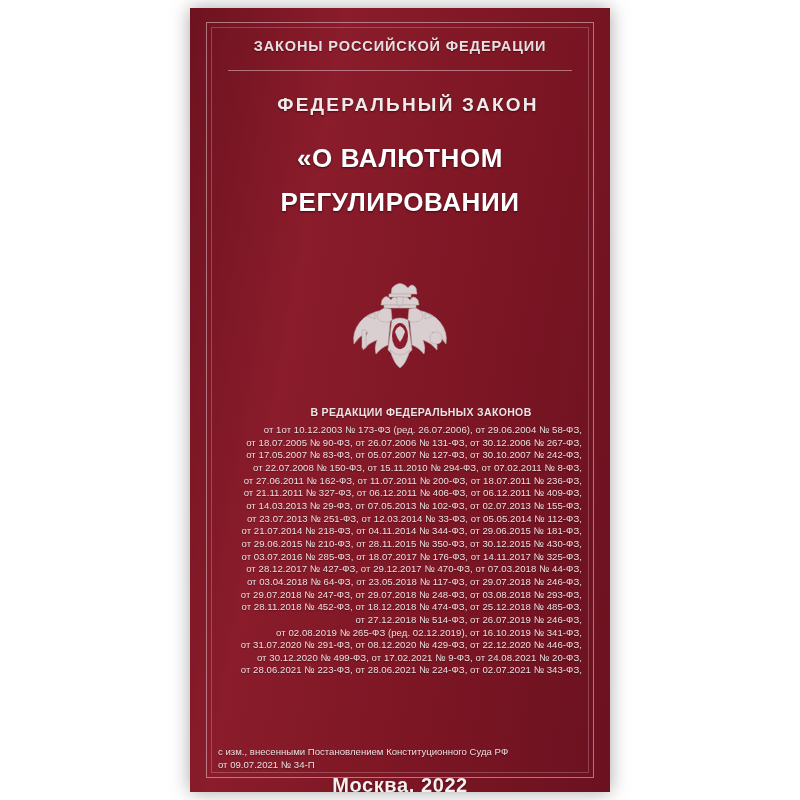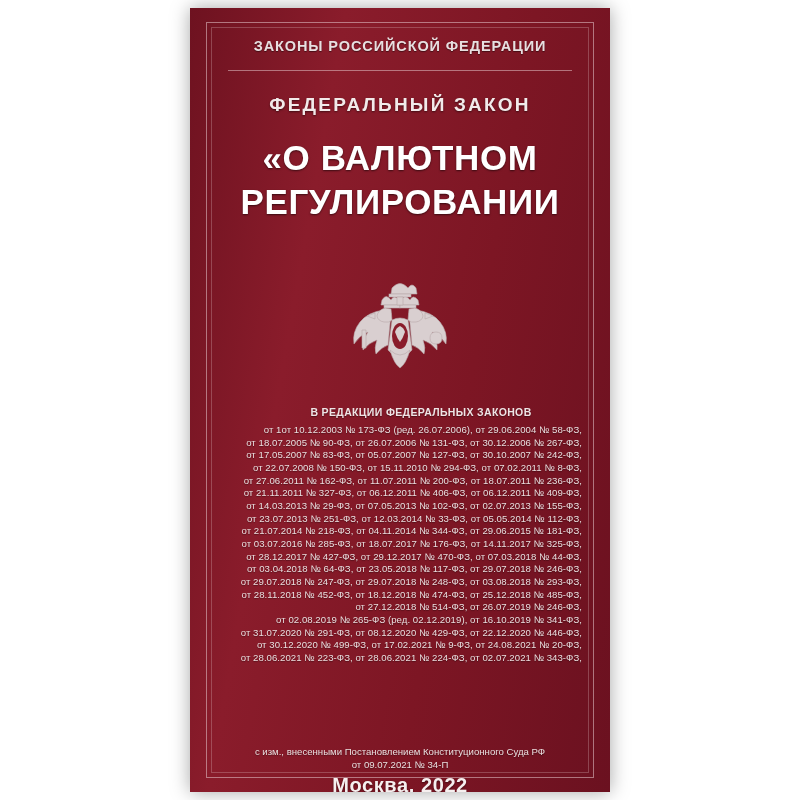--- a/index.html
+++ b/index.html
@@ -72,31 +72,32 @@
     position: absolute;
     top: 86px;
     left: 0;
     width: 420px;
     text-align: center;
     color: #f2eaea;
     font-size: 19px;
     font-weight: bold;
     letter-spacing: 2.2px;
     text-shadow: 0 1px 2px rgba(0,0,0,0.5);
+    padding-left: 8px;
   }
   .title-block {
     position: absolute;
     top: 128px;
     left: 26px;
     width: 368px;
     text-align: center;
   }
   .title-line {
     color: #ffffff;
-    font-size: 35px;
+    font-size: 26px;
     font-weight: bold;
     letter-spacing: 0.6px;
     line-height: 44px;
     white-space: nowrap;
     text-shadow: 0 1px 2px rgba(0,0,0,0.55);
   }
   
   .emblem {
     position: absolute;
     top: 272px;
@@ -130,21 +131,20 @@
     line-height: 12.65px;
     letter-spacing: 0.05px;
     text-shadow: 0 1px 1px rgba(0,0,0,0.35);
   }
   .editions div { white-space: nowrap; }
   .amend {
     position: absolute;
     top: 738px;
     left: 28px;
     width: 364px;
-    text-align: center;
     color: #eadedf;
     font-size: 9.6px;
     line-height: 12.6px;
     text-shadow: 0 1px 1px rgba(0,0,0,0.35);
   }
   .amend div { white-space: nowrap; }
   .imprint {
     position: absolute;
     top: 766px;
     left: 0;
@@ -218,20 +218,21 @@
     <div class="editions">
       <div>от 1от 10.12.2003 № 173-ФЗ (ред. 26.07.2006), от 29.06.2004 № 58-ФЗ,</div>
       <div>от 18.07.2005 № 90-ФЗ, от 26.07.2006 № 131-ФЗ, от 30.12.2006 № 267-ФЗ,</div>
       <div>от 17.05.2007 № 83-ФЗ, от 05.07.2007 № 127-ФЗ, от 30.10.2007 № 242-ФЗ,</div>
       <div>от 22.07.2008 № 150-ФЗ, от 15.11.2010 № 294-ФЗ, от 07.02.2011 № 8-ФЗ,</div>
       <div>от 27.06.2011 № 162-ФЗ, от 11.07.2011 № 200-ФЗ, от 18.07.2011 № 236-ФЗ,</div>
       <div>от 21.11.2011 № 327-ФЗ, от 06.12.2011 № 406-ФЗ, от 06.12.2011 № 409-ФЗ,</div>
       <div>от 14.03.2013 № 29-ФЗ, от 07.05.2013 № 102-ФЗ, от 02.07.2013 № 155-ФЗ,</div>
       <div>от 23.07.2013 № 251-ФЗ, от 12.03.2014 № 33-ФЗ, от 05.05.2014 № 112-ФЗ,</div>
       <div>от 21.07.2014 № 218-ФЗ, от 04.11.2014 № 344-ФЗ, от 29.06.2015 № 181-ФЗ,</div>
+      <div>от 29.06.2015 № 210-ФЗ, от 28.11.2015 № 350-ФЗ, от 30.12.2015 № 430-ФЗ,</div>
       <div>от 03.07.2016 № 285-ФЗ, от 18.07.2017 № 176-ФЗ, от 14.11.2017 № 325-ФЗ,</div>
       <div>от 28.12.2017 № 427-ФЗ, от 29.12.2017 № 470-ФЗ, от 07.03.2018 № 44-ФЗ,</div>
       <div>от 03.04.2018 № 64-ФЗ, от 23.05.2018 № 117-ФЗ, от 29.07.2018 № 246-ФЗ,</div>
       <div>от 29.07.2018 № 247-ФЗ, от 29.07.2018 № 248-ФЗ, от 03.08.2018 № 293-ФЗ,</div>
       <div>от 28.11.2018 № 452-ФЗ, от 18.12.2018 № 474-ФЗ, от 25.12.2018 № 485-ФЗ,</div>
       <div>от 27.12.2018 № 514-ФЗ, от 26.07.2019 № 246-ФЗ,</div>
       <div>от 02.08.2019 № 265-ФЗ (ред. 02.12.2019), от 16.10.2019 № 341-ФЗ,</div>
       <div>от 31.07.2020 № 291-ФЗ, от 08.12.2020 № 429-ФЗ, от 22.12.2020 № 446-ФЗ,</div>
       <div>от 30.12.2020 № 499-ФЗ, от 17.02.2021 № 9-ФЗ, от 24.08.2021 № 20-ФЗ,</div>
       <div>от 28.06.2021 № 223-ФЗ, от 28.06.2021 № 224-ФЗ, от 02.07.2021 № 343-ФЗ,</div>

